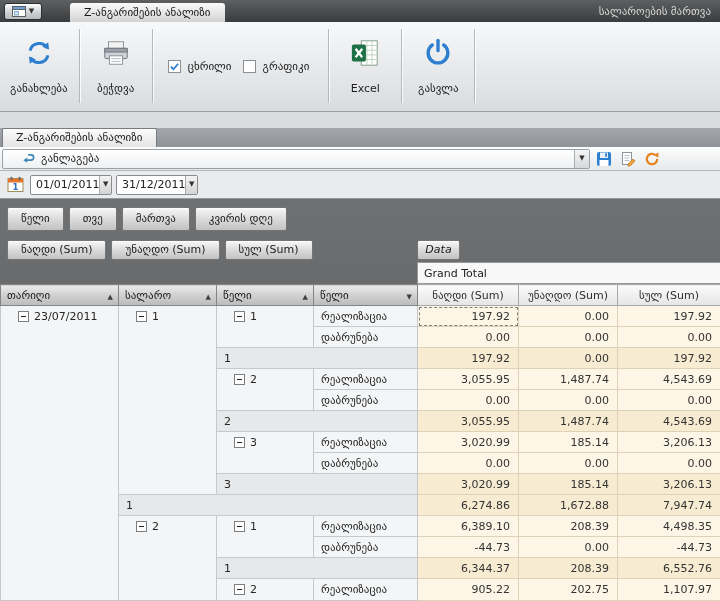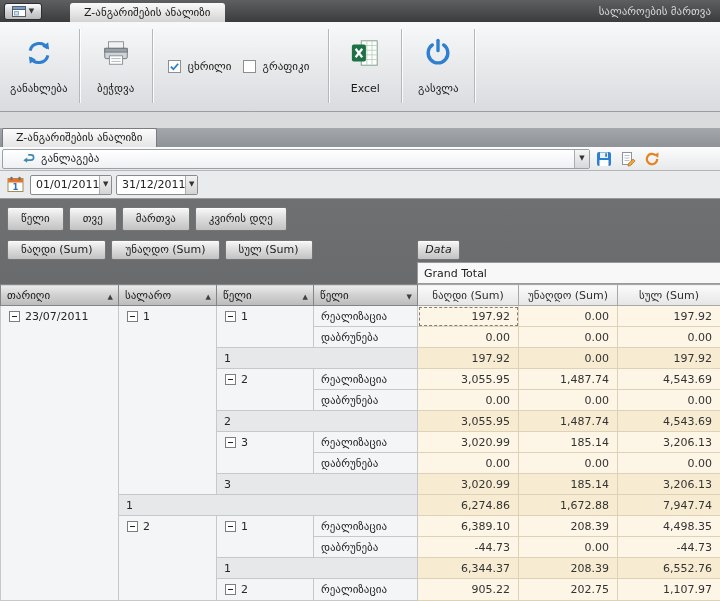--- a/index.html
+++ b/index.html
@@ -70,21 +70,21 @@
     table-layout:fixed; font-size:11px; }
   .ptable th, .ptable td { padding:0; font-weight:normal; }
   th.rowhdr { height:21px; background:linear-gradient(#ececec,#d2d2d2 45%,#bbbbbb);
     border:1px solid #828486; color:#1b1b1b; text-align:left; padding:0 5px 0 6px; }
   th.rowhdr .sort { float:right; font-size:7px; color:#3f3f3f; margin-top:4px; }
   th.valhdr { height:21px; background:linear-gradient(#fbfbfb,#e5e5e5); border:1px solid #a6a8aa;
     color:#2e2e2e; text-align:center; }
   td.lbl { background:#f4f5f6; border:1px solid #c6c8ca; color:#262626; vertical-align:top; }
   td.label { vertical-align:middle; padding-left:7px; }
   td.total { background:#e7e8e9; vertical-align:middle; padding-left:7px; }
-  .gl { height:21px; display:flex; align-items:center; gap:5px; padding-left:8px; }
+  .gl { height:21px; display:flex; align-items:center; gap:5px; padding-left:17px; }
   .collapse { width:11px; height:11px; min-width:11px; background:#fff; border:1px solid #7c7e80; position:relative; }
   .collapse::after { content:''; position:absolute; left:2px; right:2px; top:4px; height:1px; background:#222; }
   td.val { height:21px; background:var(--cream); border:1px solid #ddd2b8; color:#333;
     text-align:right; padding:0 8px; }
   td.val.tot { background:var(--cream-total); }
   td.val.foc { outline:1px dashed #7f7f7f; outline-offset:-2px; }
 </style>
 </head>
 <body>
 

